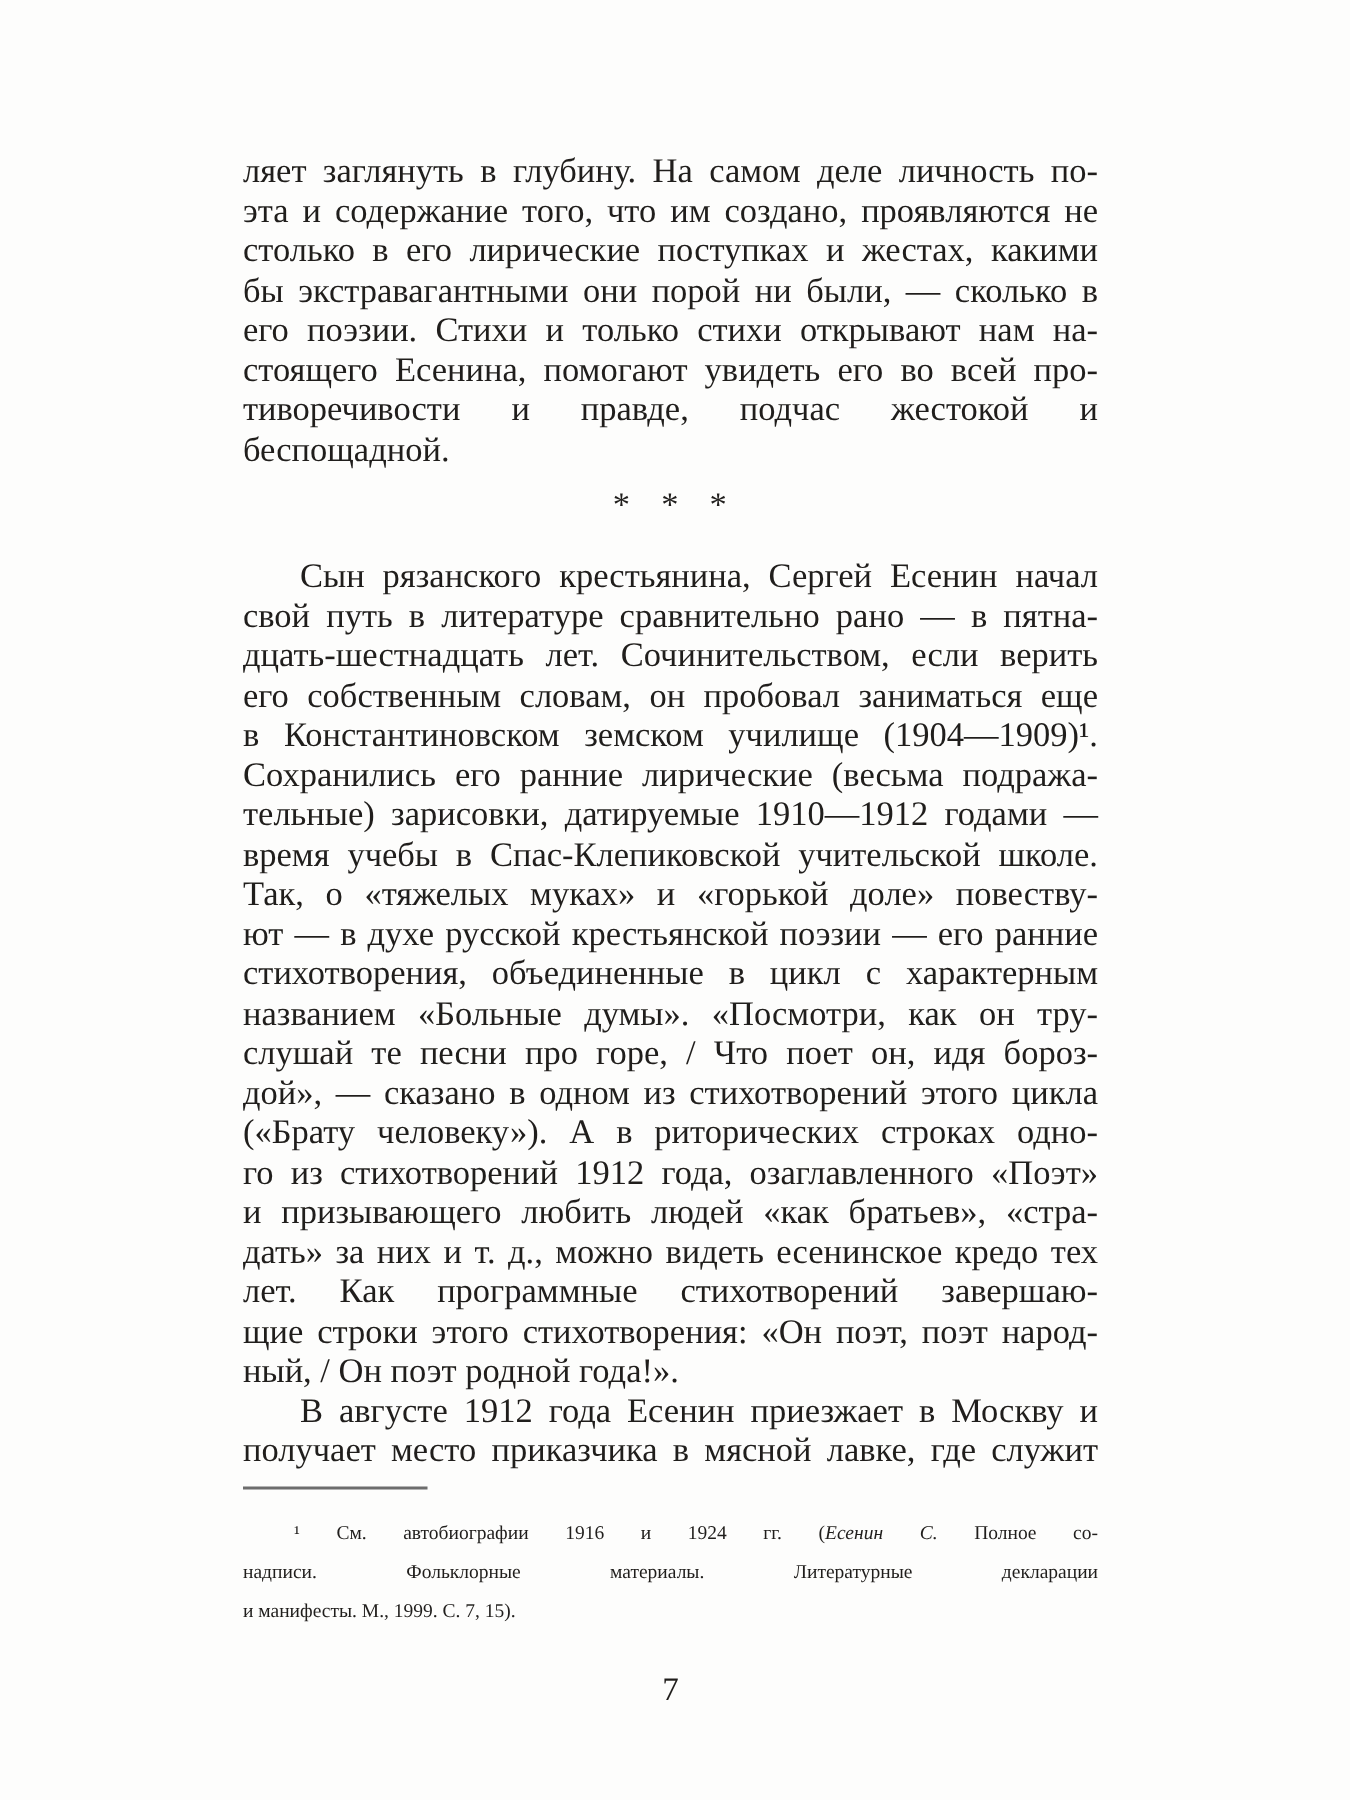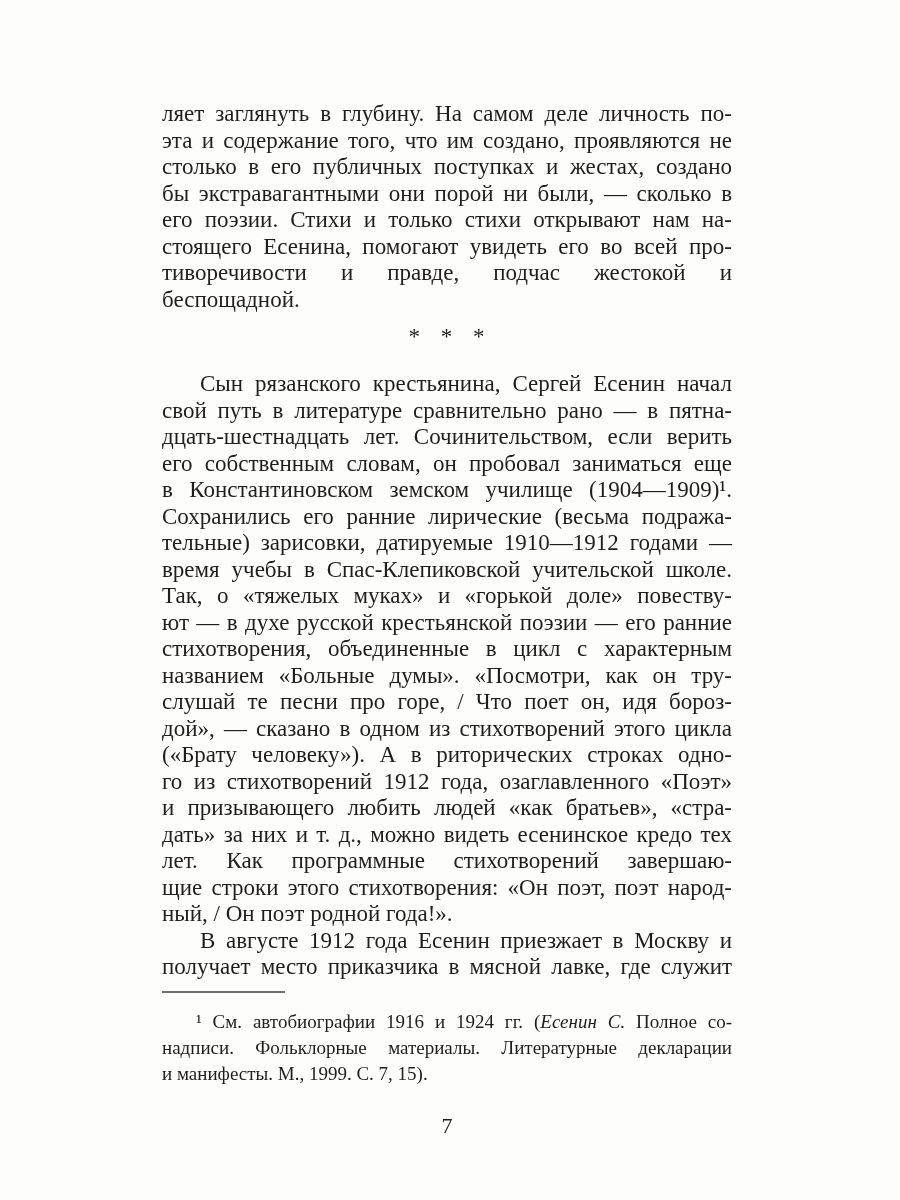--- a/index.html
+++ b/index.html
@@ -45,21 +45,21 @@
     word-spacing: 13px;
     letter-spacing: 1px;
   }
   .footnote-rule {
     width: 123px;
     height: 0;
     border-top: 2px solid #6d6d6d;
     margin: 10px 0 16px 0;
   }
   .para.footnote {
-    font-size: 19px;
+    font-size: 13px;
     line-height: 26px;
   }
   .para.footnote .line:first-child {
     text-indent: 34px;
   }
   .para.footnote .i {
     font-style: italic;
   }
   .page-number {
     position: absolute;
@@ -72,21 +72,21 @@
   }
 </style>
 </head>
 <body>
 
 <div class="page" style="background: rgb(253, 253, 252); color: rgb(32, 30, 28);">
   <div class="text-block">
       <div class="para">
         <div class="line">ляет заглянуть в глубину. На самом деле личность по-</div>
         <div class="line">эта и содержание того, что им создано, проявляются не</div>
-        <div class="line">столько в его публичных поступках и жестах, создано</div>
+        <div class="line">столько в его лирические поступках и жестах, какими</div>
         <div class="line">бы экстравагантными они порой ни были, — сколько в</div>
         <div class="line">его поэзии. Стихи и только стихи открывают нам на-</div>
         <div class="line">стоящего Есенина, помогают увидеть его во всей про-</div>
         <div class="line">тиворечивости и правде, подчас жестокой и беспощадной.</div>
       </div>
       <div class="stars">* * *</div>
       <div class="para indent">
         <div class="line">Сын рязанского крестьянина, Сергей Есенин начал</div>
         <div class="line">свой путь в литературе сравнительно рано — в пятна-</div>
         <div class="line">дцать-шестнадцать лет. Сочинительством, если верить</div>

